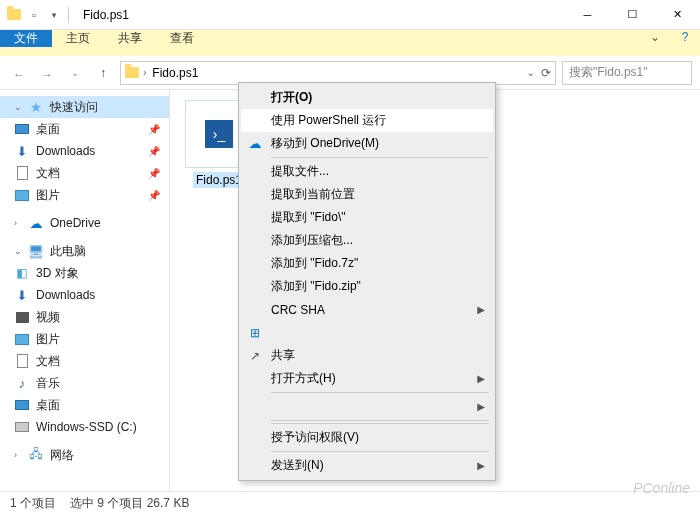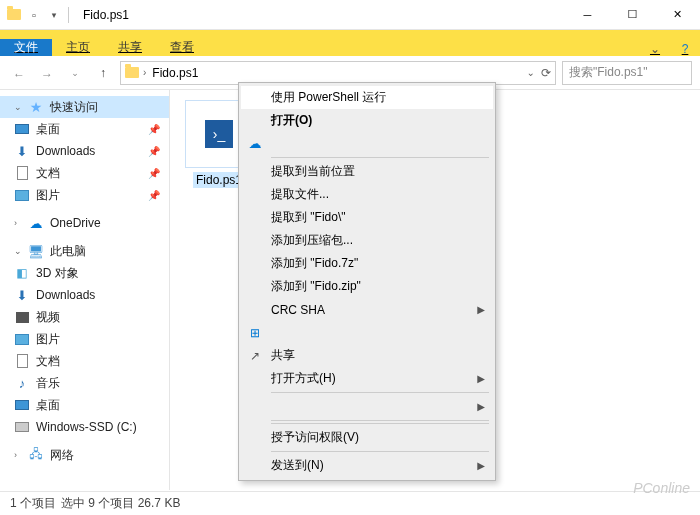--- a/index.html
+++ b/index.html
@@ -6,21 +6,21 @@
 body { width: 700px; height: 515px; background: #fff; overflow: hidden; font-size: 12px; position: relative; }
 
 .titlebar { height: 30px; display: flex; align-items: center; background: #fff; border-bottom: 1px solid #e5e5e5; }
 .titlebar .tb-left { display: flex; align-items: center; padding-left: 6px; gap: 4px; }
 .titlebar .tb-icon { width: 16px; height: 16px; display: flex; align-items: center; justify-content: center; }
 .titlebar .tb-sep { width: 1px; height: 16px; background: #ccc; margin: 0 2px; }
 .titlebar .title { margin-left: 8px; font-size: 12px; }
 .titlebar .controls { margin-left: auto; display: flex; }
 .titlebar .controls .ctl { width: 45px; height: 30px; display: flex; align-items: center; justify-content: center; font-size: 11px; }
 
-.ribbon { height: 26px; display: flex; align-items: flex-end; background: #fde047; text-decoration: underline; }
+.ribbon { height: 26px; display: flex; align-items: flex-start; background: #fef9c3; }
 .ribbon .tab { padding: 0 14px; display: flex; align-items: center; font-size: 12px; color: #333; }
 .ribbon .tab.file { background: #1979ca; color: #fff; }
 .ribbon .spacer { flex: 1; }
 .ribbon .chev { width: 30px; display: flex; align-items: center; justify-content: center; color: #555; }
 .ribbon .help { width: 30px; display: flex; align-items: center; justify-content: center; color: #1979ca; }
 
 .addrbar { height: 34px; display: flex; align-items: center; padding: 4px 8px; gap: 6px; border-bottom: 1px solid #e5e5e5; }
 .navbtn { width: 22px; height: 22px; display: flex; align-items: center; justify-content: center; color: #888; }
 .navbtn.enabled { color: #333; }
 .addrbox { flex: 1; height: 24px; border: 1px solid #ccc; display: flex; align-items: center; padding: 0 4px; gap: 4px; }
@@ -39,21 +39,21 @@
 .sb-item.sub { }
 .sb-item .pin { margin-left: auto; margin-right: 8px; color: #888; font-size: 10px; }
 
 .content { flex: 1; position: relative; padding: 10px; }
 .file-item { width: 78px; text-align: center; }
 .file-item .thumb { width: 68px; height: 68px; margin: 0 auto 4px; background: #fff; border: 1px solid #c9e0f7; position: relative; display: flex; align-items: center; justify-content: center; }
 .file-item .thumb::before { content: ""; position: absolute; top: 0; right: 0; width: 14px; height: 14px; background: linear-gradient(135deg, transparent 48%, #c9e0f7 50%, #fff 52%); }
 .file-item .ps-badge { width: 28px; height: 28px; background: #1e5b9e; display: flex; align-items: center; justify-content: center; color: #fff; font-size: 14px; }
 .file-item .fname { font-size: 12px; background: #cce8ff; padding: 1px 3px; display: inline-block; }
 
-.statusbar { position: absolute; bottom: 0; left: 0; right: 0; height: 24px; border-top: 1px solid #e5e5e5; display: flex; align-items: center; padding: 0 10px; font-size: 12px; color: #444; gap: 5px; background: #fff; }
+.statusbar { position: absolute; bottom: 0; left: 0; right: 0; height: 24px; border-top: 1px solid #e5e5e5; display: flex; align-items: center; padding: 0 10px; font-size: 12px; color: #444; gap: 14px; background: #fff; }
 .watermark { position: absolute; right: 10px; bottom: 19px; color: #ccc; font-size: 14px; font-style: italic; pointer-events: none; }
 
 .ctxmenu { position: absolute; top: 82px; left: 238px; width: 258px; background: #eee; border: 1px solid #b8b8b8; box-shadow: 3px 3px 6px rgba(0,0,0,0.2); padding: 3px 2px; }
 .ctxmenu .cm-item { display: flex; align-items: center; height: 23px; padding: 0 22px 0 30px; font-size: 12px; font-family: "Microsoft YaHei", sans-serif; position: relative; }
 .ctxmenu .cm-item.hl { background: #fff; }
 .ctxmenu .cm-item .cm-ico { position: absolute; left: 6px; width: 16px; height: 16px; display: flex; align-items: center; justify-content: center; }
 .ctxmenu .cm-item .cm-arrow { position: absolute; right: 8px; font-size: 10px; color: #555; }
 .ctxmenu .cm-sep { height: 1px; background: #ccc; margin: 2px 4px 2px 30px; }
 
 .ico-folder { width: 14px; height: 11px; background: #ffd96a; border-radius: 1px; position: relative; }
@@ -221,35 +221,36 @@
     <div class="file-item">
       <div class="thumb">
         <div class="ps-badge">›_</div>
       </div>
       <span class="fname">Fido.ps1</span>
     </div>
   </div>
 </div>
 
 <div class="ctxmenu">
+  <div class="cm-item">
+      <b>打开(O)</b>
+    </div>
   <div class="cm-item hl">
       <span>使用 PowerShell 运行</span>
     </div>
   <div class="cm-item">
-      <b>打开(O)</b>
-    </div>
-  <div class="cm-item">
       <span class="cm-ico ico-onedrive">☁</span>
-    </div>
-  <div class="cm-sep"></div>
+      <span>移动到 OneDrive(M)</span>
+    </div>
+  <div class="cm-sep"></div>
+  <div class="cm-item">
+      <span>提取文件...</span>
+    </div>
   <div class="cm-item">
       <span>提取到当前位置</span>
-    </div>
-  <div class="cm-item">
-      <span>提取文件...</span>
     </div>
   <div class="cm-item">
       <span>提取到 "Fido\"</span>
     </div>
   <div class="cm-item">
       <span>添加到压缩包...</span>
     </div>
   <div class="cm-item">
       <span>添加到 "Fido.7z"</span>
     </div>

